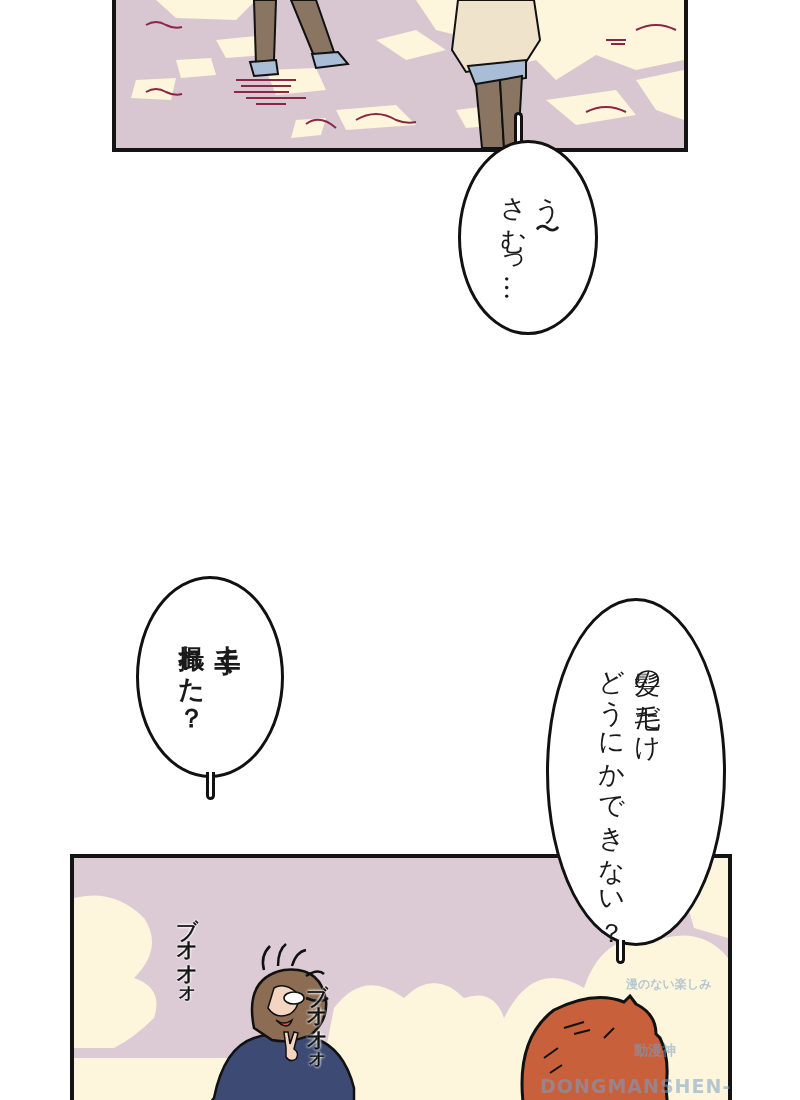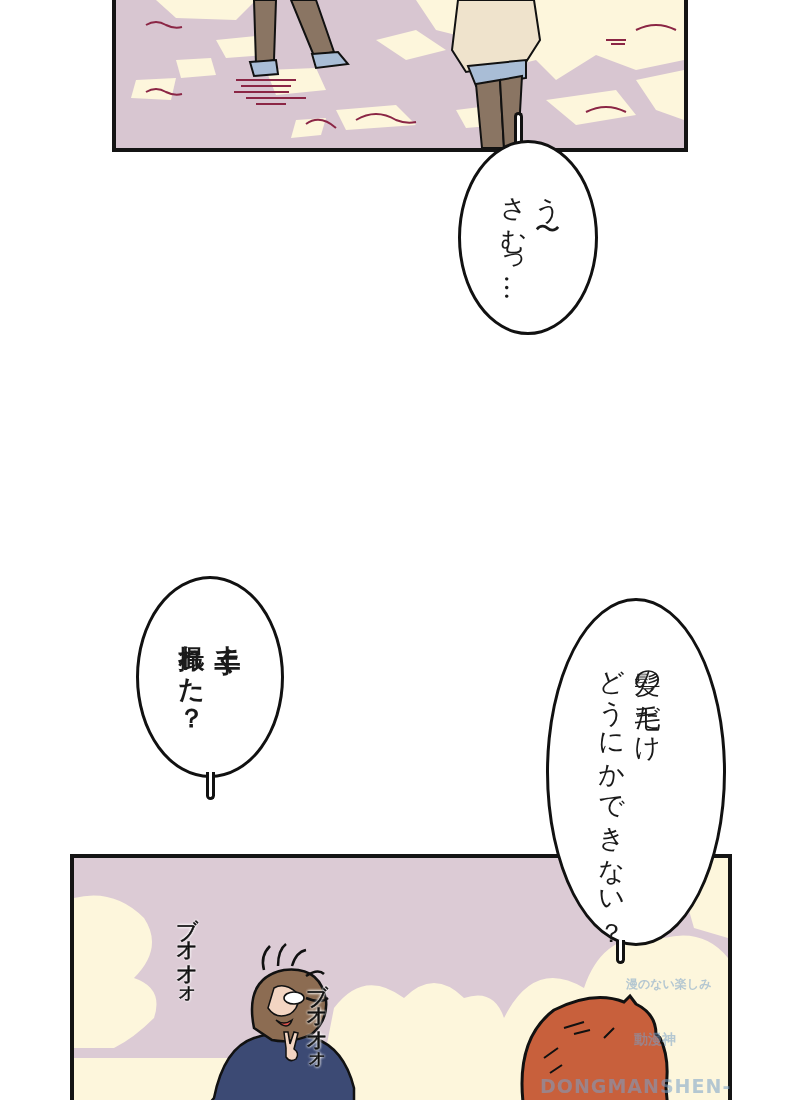--- a/index.html
+++ b/index.html
@@ -96,21 +96,21 @@
 
     <path d="M450 252 q-10 -70 30 -100 q40 -20 70 -8 l6 -6 l6 8 q20 10 20 30 l4 4 q10 20 6 50 l2 22 Z" fill="#c8603c" stroke="#111" stroke-width="3"></path>
     <g stroke="#111" stroke-width="2" fill="none">
       <path d="M490 170 l20 -6 M500 176 l16 -4 M530 180 l10 -10 M470 200 l14 -10 M476 215 l12 -8"></path>
     </g>
   </svg>
   <div class="sfx" style="left:98px;top:44px;">ブオオォ</div>
   <div class="sfx" style="left:228px;top:110px;">ブオオォ</div>
 
   <div class="watermark" style="left:552px;top:118px;font-size:12px;">漫のない楽しみ</div>
-  <div class="watermark" style="left:560px;top:173px;font-size:14px;">動漫神</div>
+  <div class="watermark" style="left:560px;top:184px;font-size:14px;">動漫神</div>
 </div>
 <div class="watermark" style="left:540px;top:1075px;font-size:19px;letter-spacing:1px;">DONGMANSHEN-99.COM</div>
 
 <div class="bubble" style="left:546px;top:598px;width:180px;height:348px;">
   <div class="vtext" style="right:58px;top:50px;">髪の毛だけ</div>
   <div class="vtext" style="right:94px;top:50px;">どうにかできない？</div>
 </div>
 <div class="tail tail-down" style="left:616px;top:940px;height:24px;"></div>
 
 </body></html>

